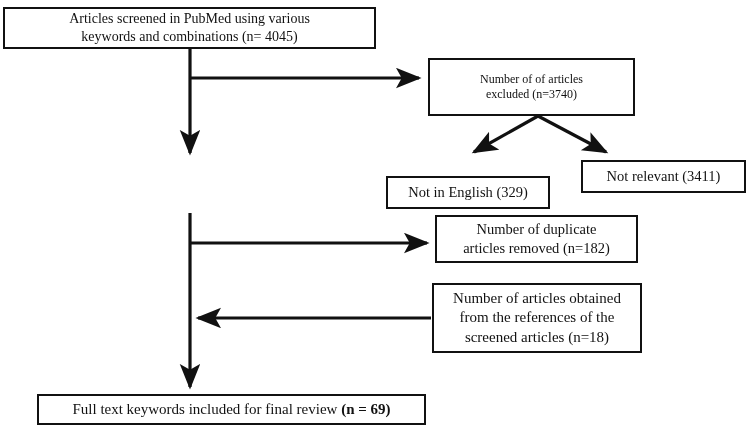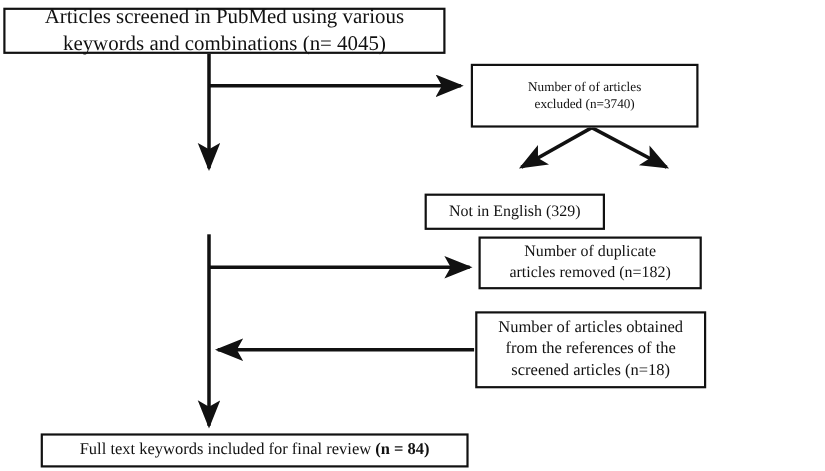--- a/index.html
+++ b/index.html
@@ -29,21 +29,21 @@
     padding: 2px 6px;
   }
   .node .txt {
     display: block;
     width: 100%;
     white-space: pre-line;
   }
   .node b { font-weight: bold; }
 
   
-  #node-screened   { left: 3px;   top: 7px;   width: 402px; height: 42px;  font-size: 19px; }
+  #node-screened   { left: 3px;   top: 7px;   width: 373px; height: 42px;  font-size: 14px; }
   #node-excluded   { left: 428px; top: 58px;  width: 207px; height: 58px;  font-size: 12px; }
   #node-notenglish { left: 386px; top: 160px; width: 164px; height: 33px;  font-size: 14.5px; margin-top: 16px; }
   #node-notrelevant{ left: 581px; top: 160px; width: 165px; height: 33px;  font-size: 14.5px; }
   #node-included   { left: 43px;  top: 160px; width: 293px; height: 53px;  font-size: 14.5px; }
   #node-duplicates { left: 435px; top: 215px; width: 203px; height: 48px;  font-size: 14.5px; }
   #node-references { left: 432px; top: 283px; width: 210px; height: 70px;  font-size: 15px; justify-content: center; }
   #node-final      { left: 37px;  top: 394px; width: 389px; height: 31px;  font-size: 15px; }
 
   #connector-layer {
     position: absolute;
@@ -100,30 +100,33 @@
 
   <div class="node" id="node-excluded">
     <span class="txt">Number of of articles
 excluded  (n=3740)</span>
   </div>
 
   <div class="node" id="node-notenglish">
     <span class="txt">Not in English (329)</span>
   </div>
 
+  <div class="node" id="node-notrelevant">
+    <span class="txt">Not relevant (3411)</span>
+  </div>
 
 
   <div class="node" id="node-duplicates">
     <span class="txt">Number of duplicate
 articles removed (n=182)</span>
   </div>
 
   <div class="node" id="node-references">
     <span class="txt">Number of articles obtained
 from the references of the
 screened articles (n=18)</span>
   </div>
 
   <div class="node" id="node-final">
-    <span class="txt"><span>Full text keywords included  for final review </span><b>(n = 84)</b></span>
+    <span class="txt"><span>Full text keywords included  for final review </span><b>(n = 69)</b></span>
   </div>
 
 </div>
 
 </body></html>

